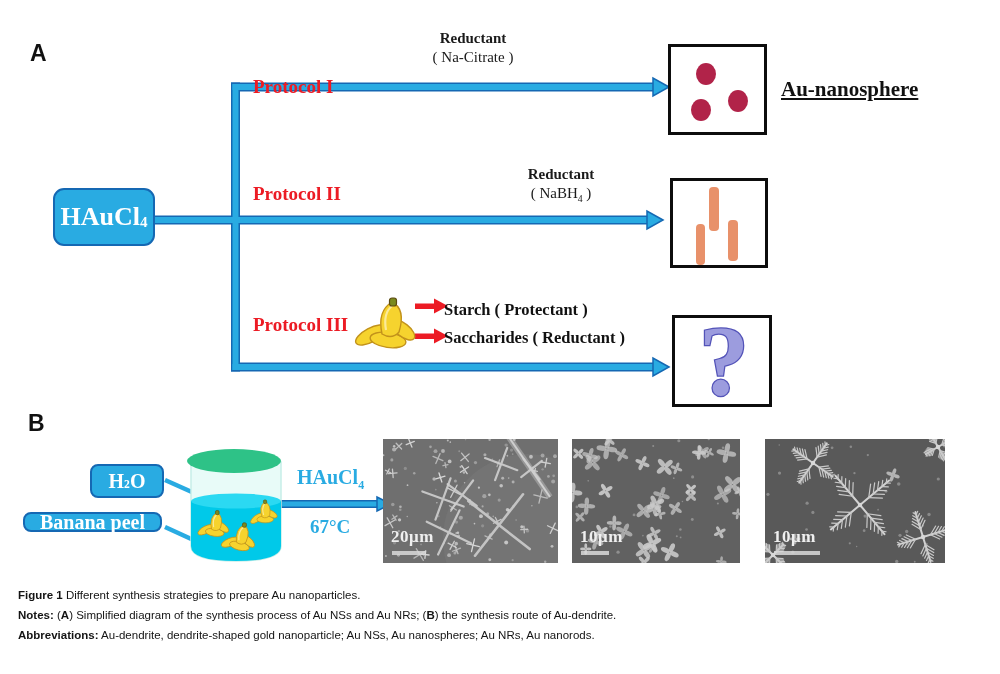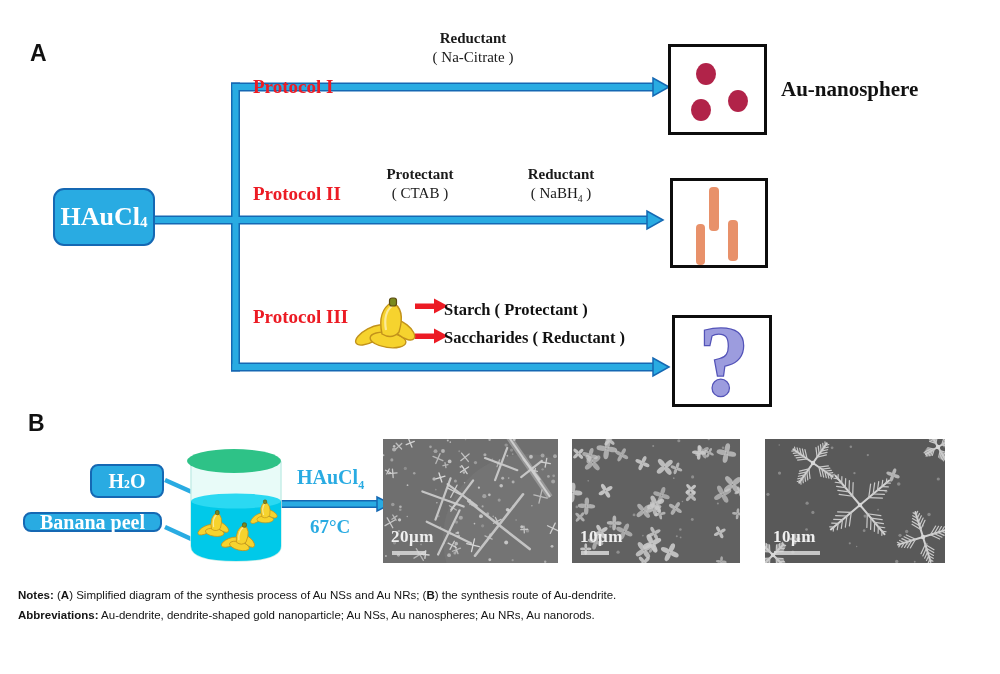--- a/index.html
+++ b/index.html
@@ -106,41 +106,37 @@
     <div>( Na-Citrate )</div>
   </div>
 
   <div class="abs result-box" style="left:668px;top:44px;width:99px;height:91px;">
     <svg width="93" height="85" viewBox="0 0 93 85">
       <ellipse cx="35" cy="27" rx="10" ry="11" fill="var(--sphere,#B12349)"></ellipse>
       <ellipse cx="30" cy="63" rx="10" ry="11" fill="var(--sphere,#B12349)"></ellipse>
       <ellipse cx="67" cy="54" rx="10" ry="11" fill="var(--sphere,#B12349)"></ellipse>
     </svg>
   </div>
-  <div class="abs product-label" style="left:781px;top:77px;">Au-nanosphere</div>
+  <div class="abs product-label" style="left:781px;top:77px;text-decoration:underline;">Au-nanosphere</div>
 
   <div class="abs protocol-name" style="left:253px;top:183px;">Protocol II</div>
-  <div class="abs reagent" style="left:368px;top:165px;width:104px;">
-    <div class="role">Protectant</div>
-    <div>( CTAB )</div>
-  </div>
   <div class="abs reagent" style="left:506px;top:165px;width:110px;">
     <div class="role">Reductant</div>
     <div><span>( NaBH</span><sub>4</sub><span> )</span></div>
   </div>
 
   <div class="abs result-box" style="left:670px;top:178px;width:98px;height:90px;">
     <svg width="92" height="84" viewBox="0 0 92 84">
       <rect x="36" y="6" width="10" height="44" rx="4" fill="var(--rod,#E8916A)"></rect>
       <rect x="23" y="43" width="9" height="41" rx="4" fill="var(--rod,#E8916A)"></rect>
       <rect x="55" y="39" width="10" height="41" rx="4" fill="var(--rod,#E8916A)"></rect>
     </svg>
   </div>
 
-  <div class="abs protocol-name" style="left:253px;top:306px;">Protocol III</div>
+  <div class="abs protocol-name" style="left:253px;top:314px;">Protocol III</div>
   <div class="abs p3-item" style="left:444px;top:328px;">Saccharides ( Reductant )</div>
   <div class="abs p3-item" style="left:444px;top:300px;">Starch ( Protectant )</div>
 
   <div class="abs result-box" style="left:672px;top:315px;width:100px;height:92px;">
     <svg width="94" height="86" viewBox="0 0 94 86">
       <text x="49" y="76" text-anchor="middle" font-size="100" font-weight="bold" font-family="Liberation Serif, DejaVu Serif, serif" fill="var(--qm,#9C9CDE)" stroke="var(--qm-dark,#5353B8)" stroke-width="2.5" style="paint-order:stroke fill;">?</text>
     </svg>
   </div>
 
   <div class="abs panel-letter" style="left:28px;top:410px;">B</div>
@@ -858,17 +854,18 @@
         <ellipse cx="32.88" cy="100" rx="2.72" ry="1.4400000000000002" transform="rotate(0 32.88 100)" fill="#c9c9c9" opacity="0.7"></ellipse>
         <ellipse cx="30" cy="102.88" rx="2.72" ry="1.4400000000000002" transform="rotate(90 30 102.88)" fill="#c9c9c9" opacity="0.7"></ellipse>
         <ellipse cx="27.12" cy="100" rx="2.72" ry="1.4400000000000002" transform="rotate(180 27.12 100)" fill="#c9c9c9" opacity="0.7"></ellipse>
         <ellipse cx="30" cy="97.12" rx="2.72" ry="1.4400000000000002" transform="rotate(270 30 97.12)" fill="#c9c9c9" opacity="0.7"></ellipse>
       </svg>
     <span class="scale-label">10μm</span>
     <span class="scale-bar" style="width:46px;"></span>
   </div>
 
   <div id="caption">
+    <div><span style="font-weight: bold;">Figure 1</span><span> Different synthesis strategies to prepare Au nanoparticles.</span></div>
     <div><span style="font-weight: bold;">Notes:</span><span> (</span><span style="font-weight: bold;">A</span><span>) Simplified diagram of the synthesis process of Au NSs and Au NRs; (</span><span style="font-weight: bold;">B</span><span>) the synthesis route of Au-dendrite.</span></div>
     <div><span style="font-weight: bold;">Abbreviations:</span><span> Au-dendrite, dendrite-shaped gold nanoparticle; Au NSs, Au nanospheres; Au NRs, Au nanorods.</span></div>
   </div>
 
 </div>
 
 </body></html>

